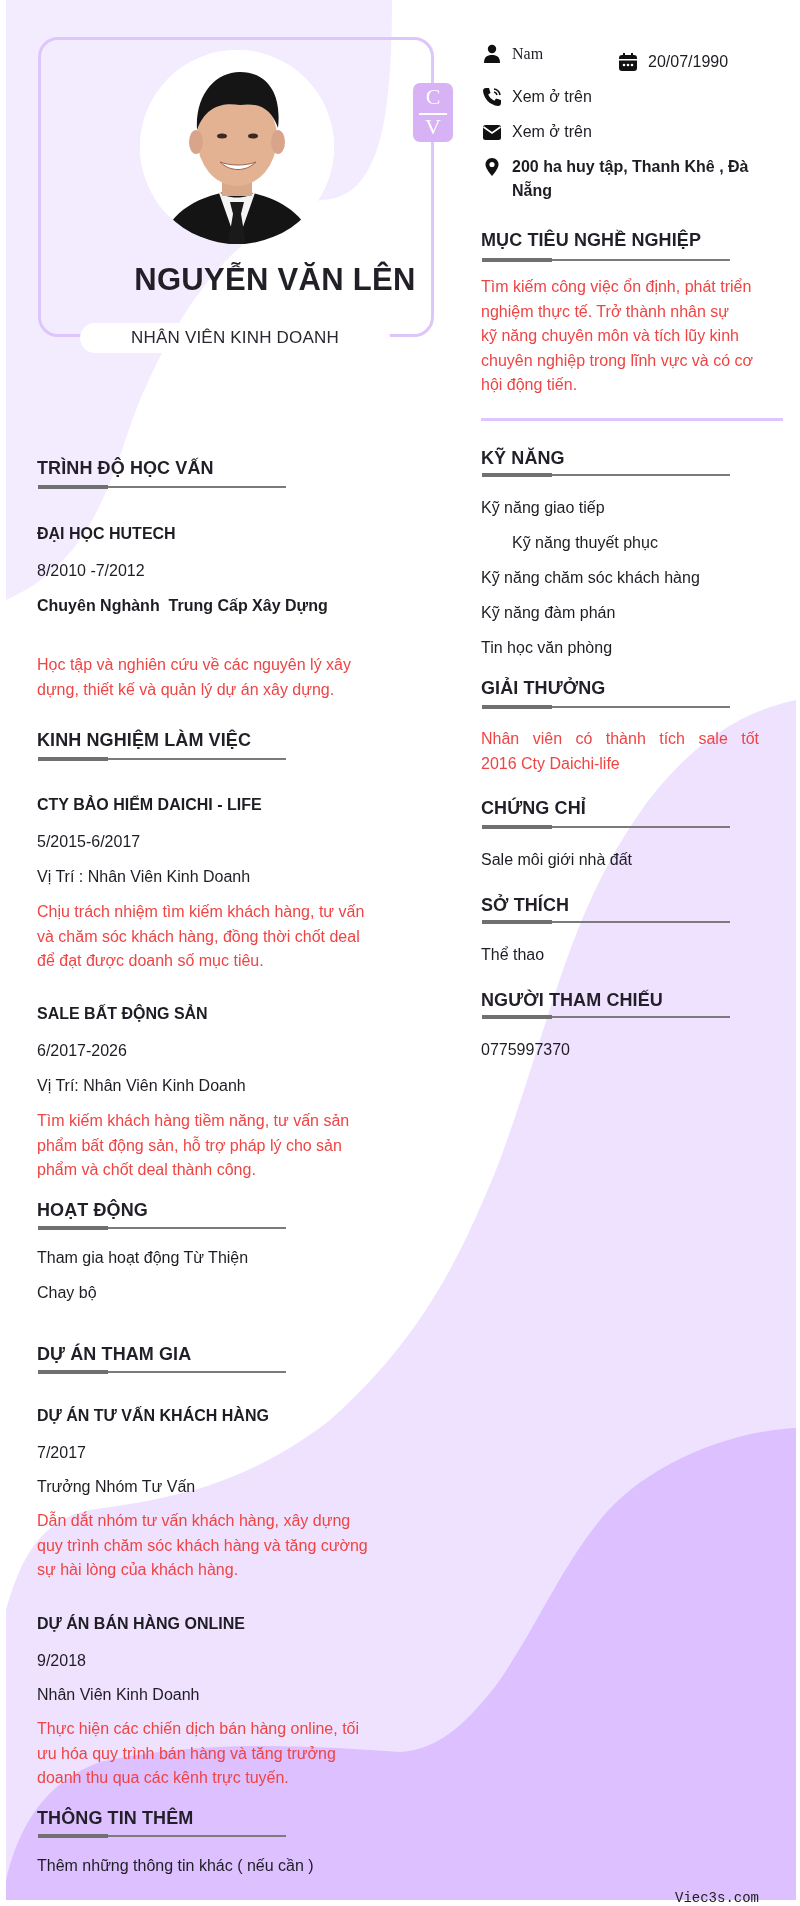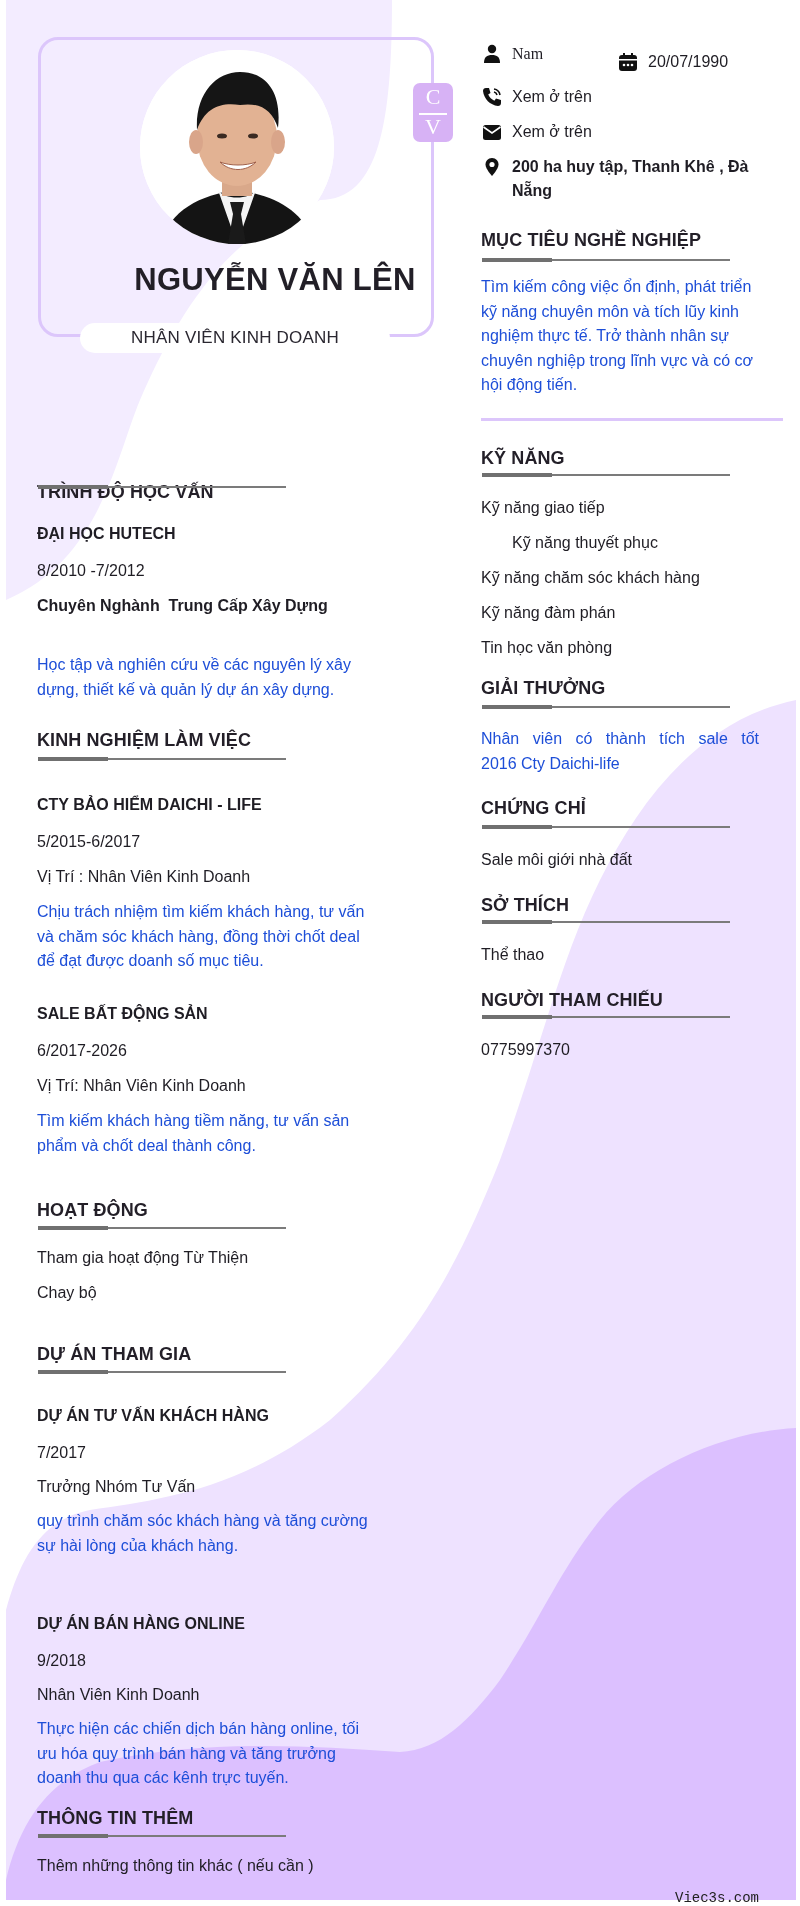--- a/index.html
+++ b/index.html
@@ -48,21 +48,21 @@
       position: absolute; font-size: 18px; font-weight: 700; color: #231f28; letter-spacing: 0.1px;
     }
     .sec-rule {
       position: absolute; height: 2px; background: #7b7b7b; width: 248px;
     }
     .sec-rule::before {
       content: ""; position: absolute; left: 0; top: -1px; width: 70px; height: 4px; background: #707070;
     }
     .txt { position: absolute; font-size: 16px; color: #1f1d24; line-height: 25px; }
     .txt-b { position: absolute; font-size: 16px; font-weight: 700; color: #1f1d24; line-height: 24px; }
-    .para { position: absolute; font-size: 16px; color: #1d4ed8; line-height: 24.5px; }
+    .para { position: absolute; font-size: 16px; color: #ef4444; line-height: 24.5px; }
     .justify { text-align: justify; text-align-last: left; }
 
     .divider-purple { position: absolute; left: 481px; top: 418px; width: 302px; height: 3px; background: #dcc6fb; }
 
     .watermark {
       position: absolute; left: 675px; top: 1890px; font-family: "Liberation Mono", "DejaVu Sans Mono", monospace;
       font-size: 14px; color: #222; line-height: 16px;
     }
   </style>
 </head>
@@ -168,22 +168,22 @@
     <span>
       <span style="display:block">200 ha huy tập, Thanh Khê , Đà</span>
       <span style="display:block">Nẵng</span>
     </span>
   </div>
 
   <div class="sec-title" style="left:481px; top:230px;">MỤC TIÊU NGHỀ NGHIỆP</div>
   <div class="sec-rule" style="left:482px; top:259px; width:248px;"></div>
   <div class="para" style="left:481px; top:275px; width:300px;">
     <div>Tìm kiếm công việc ổn định, phát triển</div>
+    <div>nghiệm thực tế. Trở thành nhân sự</div>
     <div>kỹ năng chuyên môn và tích lũy kinh</div>
-    <div>nghiệm thực tế. Trở thành nhân sự</div>
     <div>chuyên nghiệp trong lĩnh vực và có cơ</div>
     <div>hội động tiến.</div>
   </div>
   <div class="divider-purple"></div>
 
   <div class="sec-title" style="left:481px; top:448px;">KỸ NĂNG</div>
   <div class="sec-rule" style="left:482px; top:474px;"></div>
   <div class="txt" style="left:481px; top:495px;">Kỹ năng giao tiếp</div>
   <div class="txt" style="left:484px; top:530px;margin-left:28px;">Kỹ năng thuyết phục</div>
   <div class="txt" style="left:481px; top:565px;">Kỹ năng chăm sóc khách hàng</div>
@@ -202,21 +202,21 @@
   <div class="txt" style="left:481px; top:847px;">Sale môi giới nhà đất</div>
 
   <div class="sec-title" style="left:481px; top:895px;">SỞ THÍCH</div>
   <div class="sec-rule" style="left:482px; top:921px;"></div>
   <div class="txt" style="left:481px; top:942px;">Thể thao</div>
 
   <div class="sec-title" style="left:481px; top:990px;">NGƯỜI THAM CHIẾU</div>
   <div class="sec-rule" style="left:482px; top:1016px;"></div>
   <div class="txt" style="left:481px; top:1037px;">0775997370</div>
 
-  <div class="sec-title" style="left:37px; top:458px;margin-top:24px;">TRÌNH ĐỘ HỌC VẤN</div>
+  <div class="sec-title" style="left:37px; top:458px;">TRÌNH ĐỘ HỌC VẤN</div>
   <div class="sec-rule" style="left:38px; top:486px;"></div>
   <div class="txt-b" style="left:37px; top:522px;">ĐẠI HỌC HUTECH</div>
   <div class="txt" style="left:37px; top:558px;">8/2010 -7/2012</div>
   <div class="txt" style="left:37px; top:593px; white-space:pre;font-weight:bold;">Chuyên Nghành  Trung Cấp Xây Dựng</div>
   <div class="para" style="left:37px; top:653px; width:350px;">
     <div>Học tập và nghiên cứu về các nguyên lý xây</div>
     <div>dựng, thiết kế và quản lý dự án xây dựng.</div>
   </div>
 
   <div class="sec-title" style="left:37px; top:730px;">KINH NGHIỆM LÀM VIỆC</div>
@@ -229,35 +229,37 @@
     <div>Chịu trách nhiệm tìm kiếm khách hàng, tư vấn</div>
     <div>và chăm sóc khách hàng, đồng thời chốt deal</div>
     <div>để đạt được doanh số mục tiêu.</div>
   </div>
 
   <div class="txt-b" style="left:37px; top:1002px;">SALE BẤT ĐỘNG SẢN</div>
   <div class="txt" style="left:37px; top:1038px;">6/2017-2026</div>
   <div class="txt" style="left:37px; top:1073px;">Vị Trí: Nhân Viên Kinh Doanh</div>
   <div class="para" style="left:37px; top:1109px; width:360px;">
     <div>Tìm kiếm khách hàng tiềm năng, tư vấn sản</div>
+    <div>phẩm bất động sản, hỗ trợ pháp lý cho sản</div>
     <div>phẩm và chốt deal thành công.</div>
   </div>
 
   <div class="sec-title" style="left:37px; top:1200px;">HOẠT ĐỘNG</div>
   <div class="sec-rule" style="left:38px; top:1227px;"></div>
   <div class="txt" style="left:37px; top:1245px;">Tham gia hoạt động Từ Thiện</div>
   <div class="txt" style="left:37px; top:1280px;">Chay bộ</div>
 
   <div class="sec-title" style="left:37px; top:1344px;">DỰ ÁN THAM GIA</div>
   <div class="sec-rule" style="left:38px; top:1371px;"></div>
 
   <div class="txt-b" style="left:37px; top:1404px;">DỰ ÁN TƯ VẤN KHÁCH HÀNG</div>
   <div class="txt" style="left:37px; top:1440px;">7/2017</div>
   <div class="txt" style="left:37px; top:1474px;">Trưởng Nhóm Tư Vấn</div>
   <div class="para" style="left:37px; top:1509px; width:370px;">
+    <div>Dẫn dắt nhóm tư vấn khách hàng, xây dựng</div>
     <div>quy trình chăm sóc khách hàng và tăng cường</div>
     <div>sự hài lòng của khách hàng.</div>
   </div>
 
   <div class="txt-b" style="left:37px; top:1612px;">DỰ ÁN BÁN HÀNG ONLINE</div>
   <div class="txt" style="left:37px; top:1648px;">9/2018</div>
   <div class="txt" style="left:37px; top:1682px;">Nhân Viên Kinh Doanh</div>
   <div class="para" style="left:37px; top:1717px; width:370px;">
     <div>Thực hiện các chiến dịch bán hàng online, tối</div>
     <div>ưu hóa quy trình bán hàng và tăng trưởng</div>

